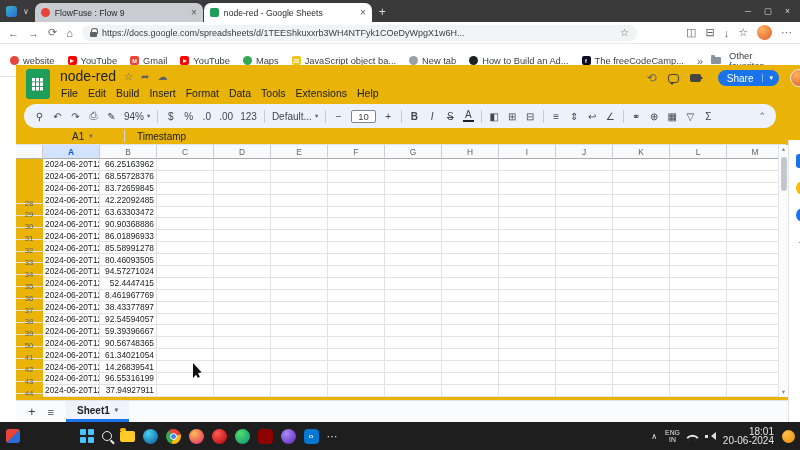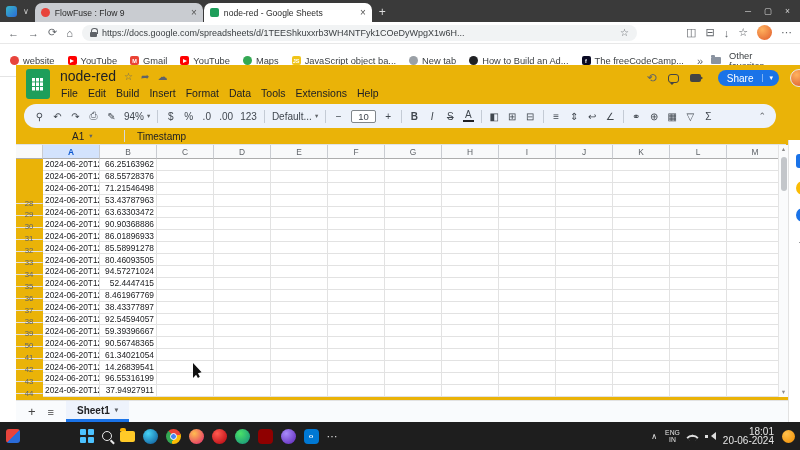--- a/index.html
+++ b/index.html
@@ -361,35 +361,35 @@
         <div class="cell"></div>
         <div class="cell"></div>
         <div class="cell"></div>
         <div class="cell"></div>
         <div class="cell"></div>
         <div class="cell"></div>
         <div class="cell"></div>
         <div class="cell"></div>
         <div class="rn">30</div>
         <div class="cell">2024-06-20T12:</div>
-        <div class="cell num">71.21546498</div>
+        <div class="cell num">83.72659845</div>
         <div class="cell"></div>
         <div class="cell"></div>
         <div class="cell"></div>
         <div class="cell"></div>
         <div class="cell"></div>
         <div class="cell"></div>
         <div class="cell"></div>
         <div class="cell"></div>
         <div class="cell"></div>
         <div class="cell"></div>
         <div class="cell"></div>
         <div class="rn">31</div>
         <div class="cell">2024-06-20T12:</div>
-        <div class="cell num">53.43787963</div>
+        <div class="cell num">42.22092485</div>
         <div class="cell"></div>
         <div class="cell"></div>
         <div class="cell"></div>
         <div class="cell"></div>
         <div class="cell"></div>
         <div class="cell"></div>
         <div class="cell"></div>
         <div class="cell"></div>
         <div class="cell"></div>
         <div class="cell"></div>

